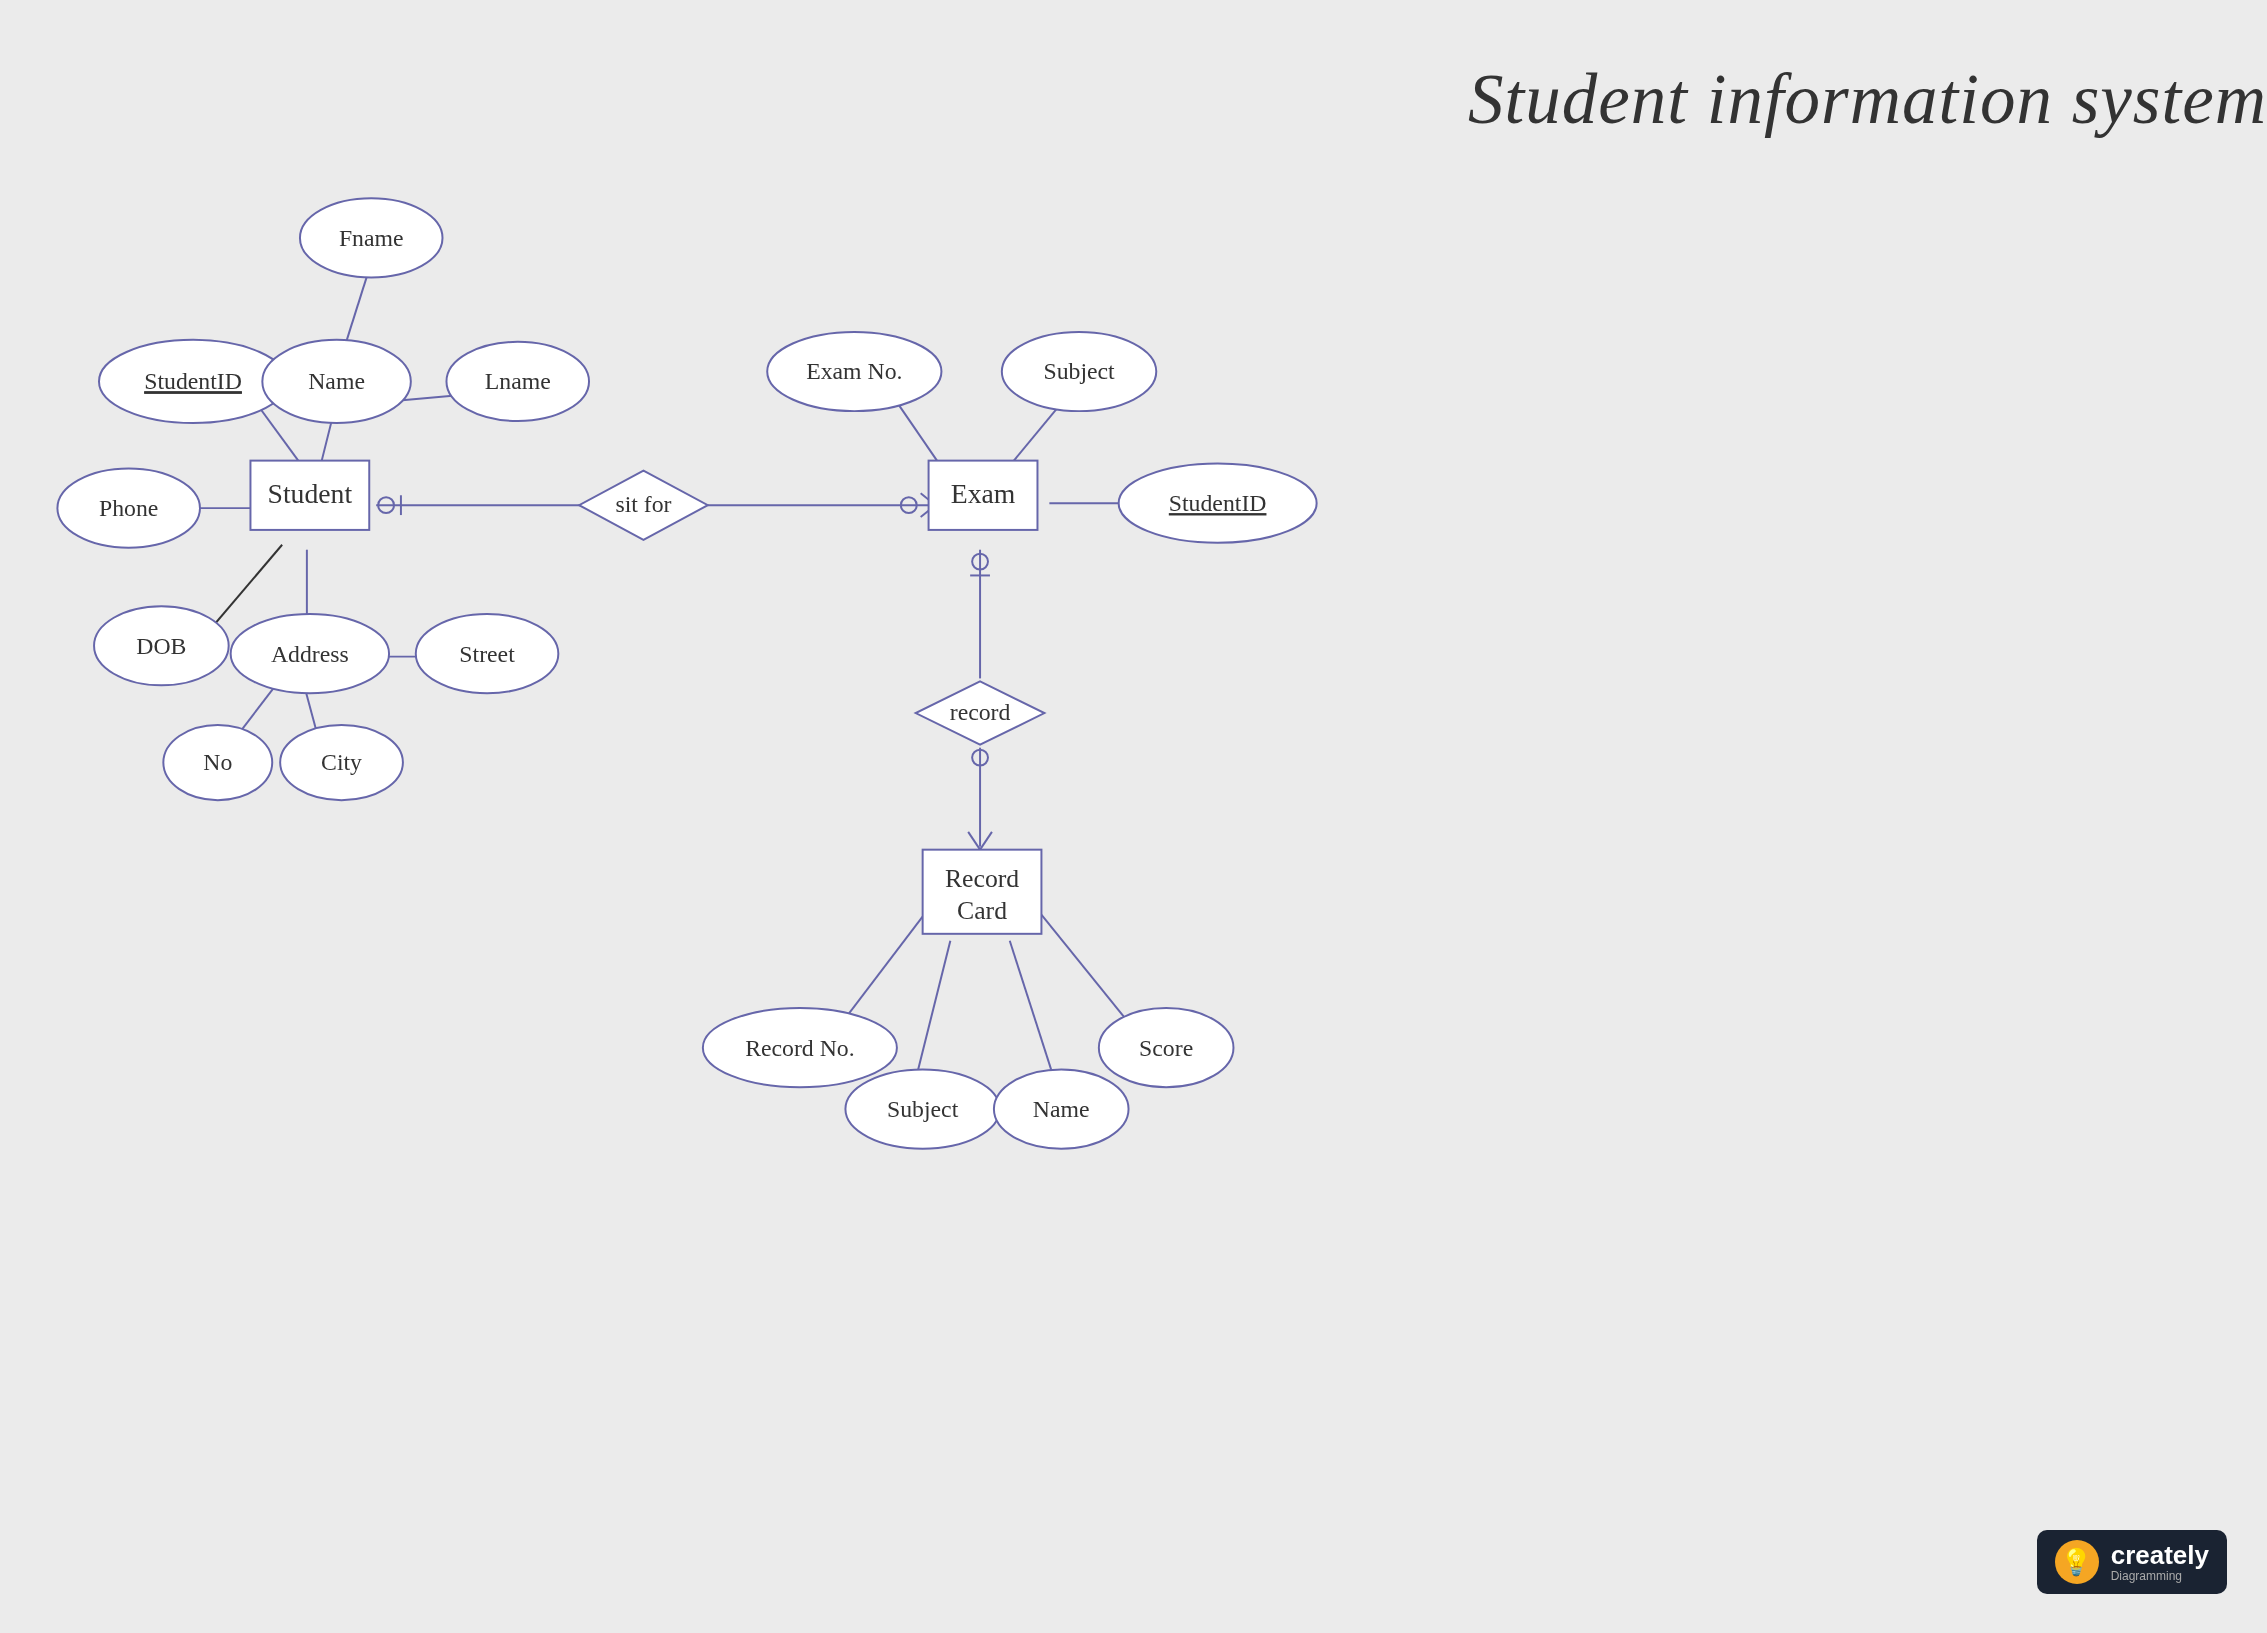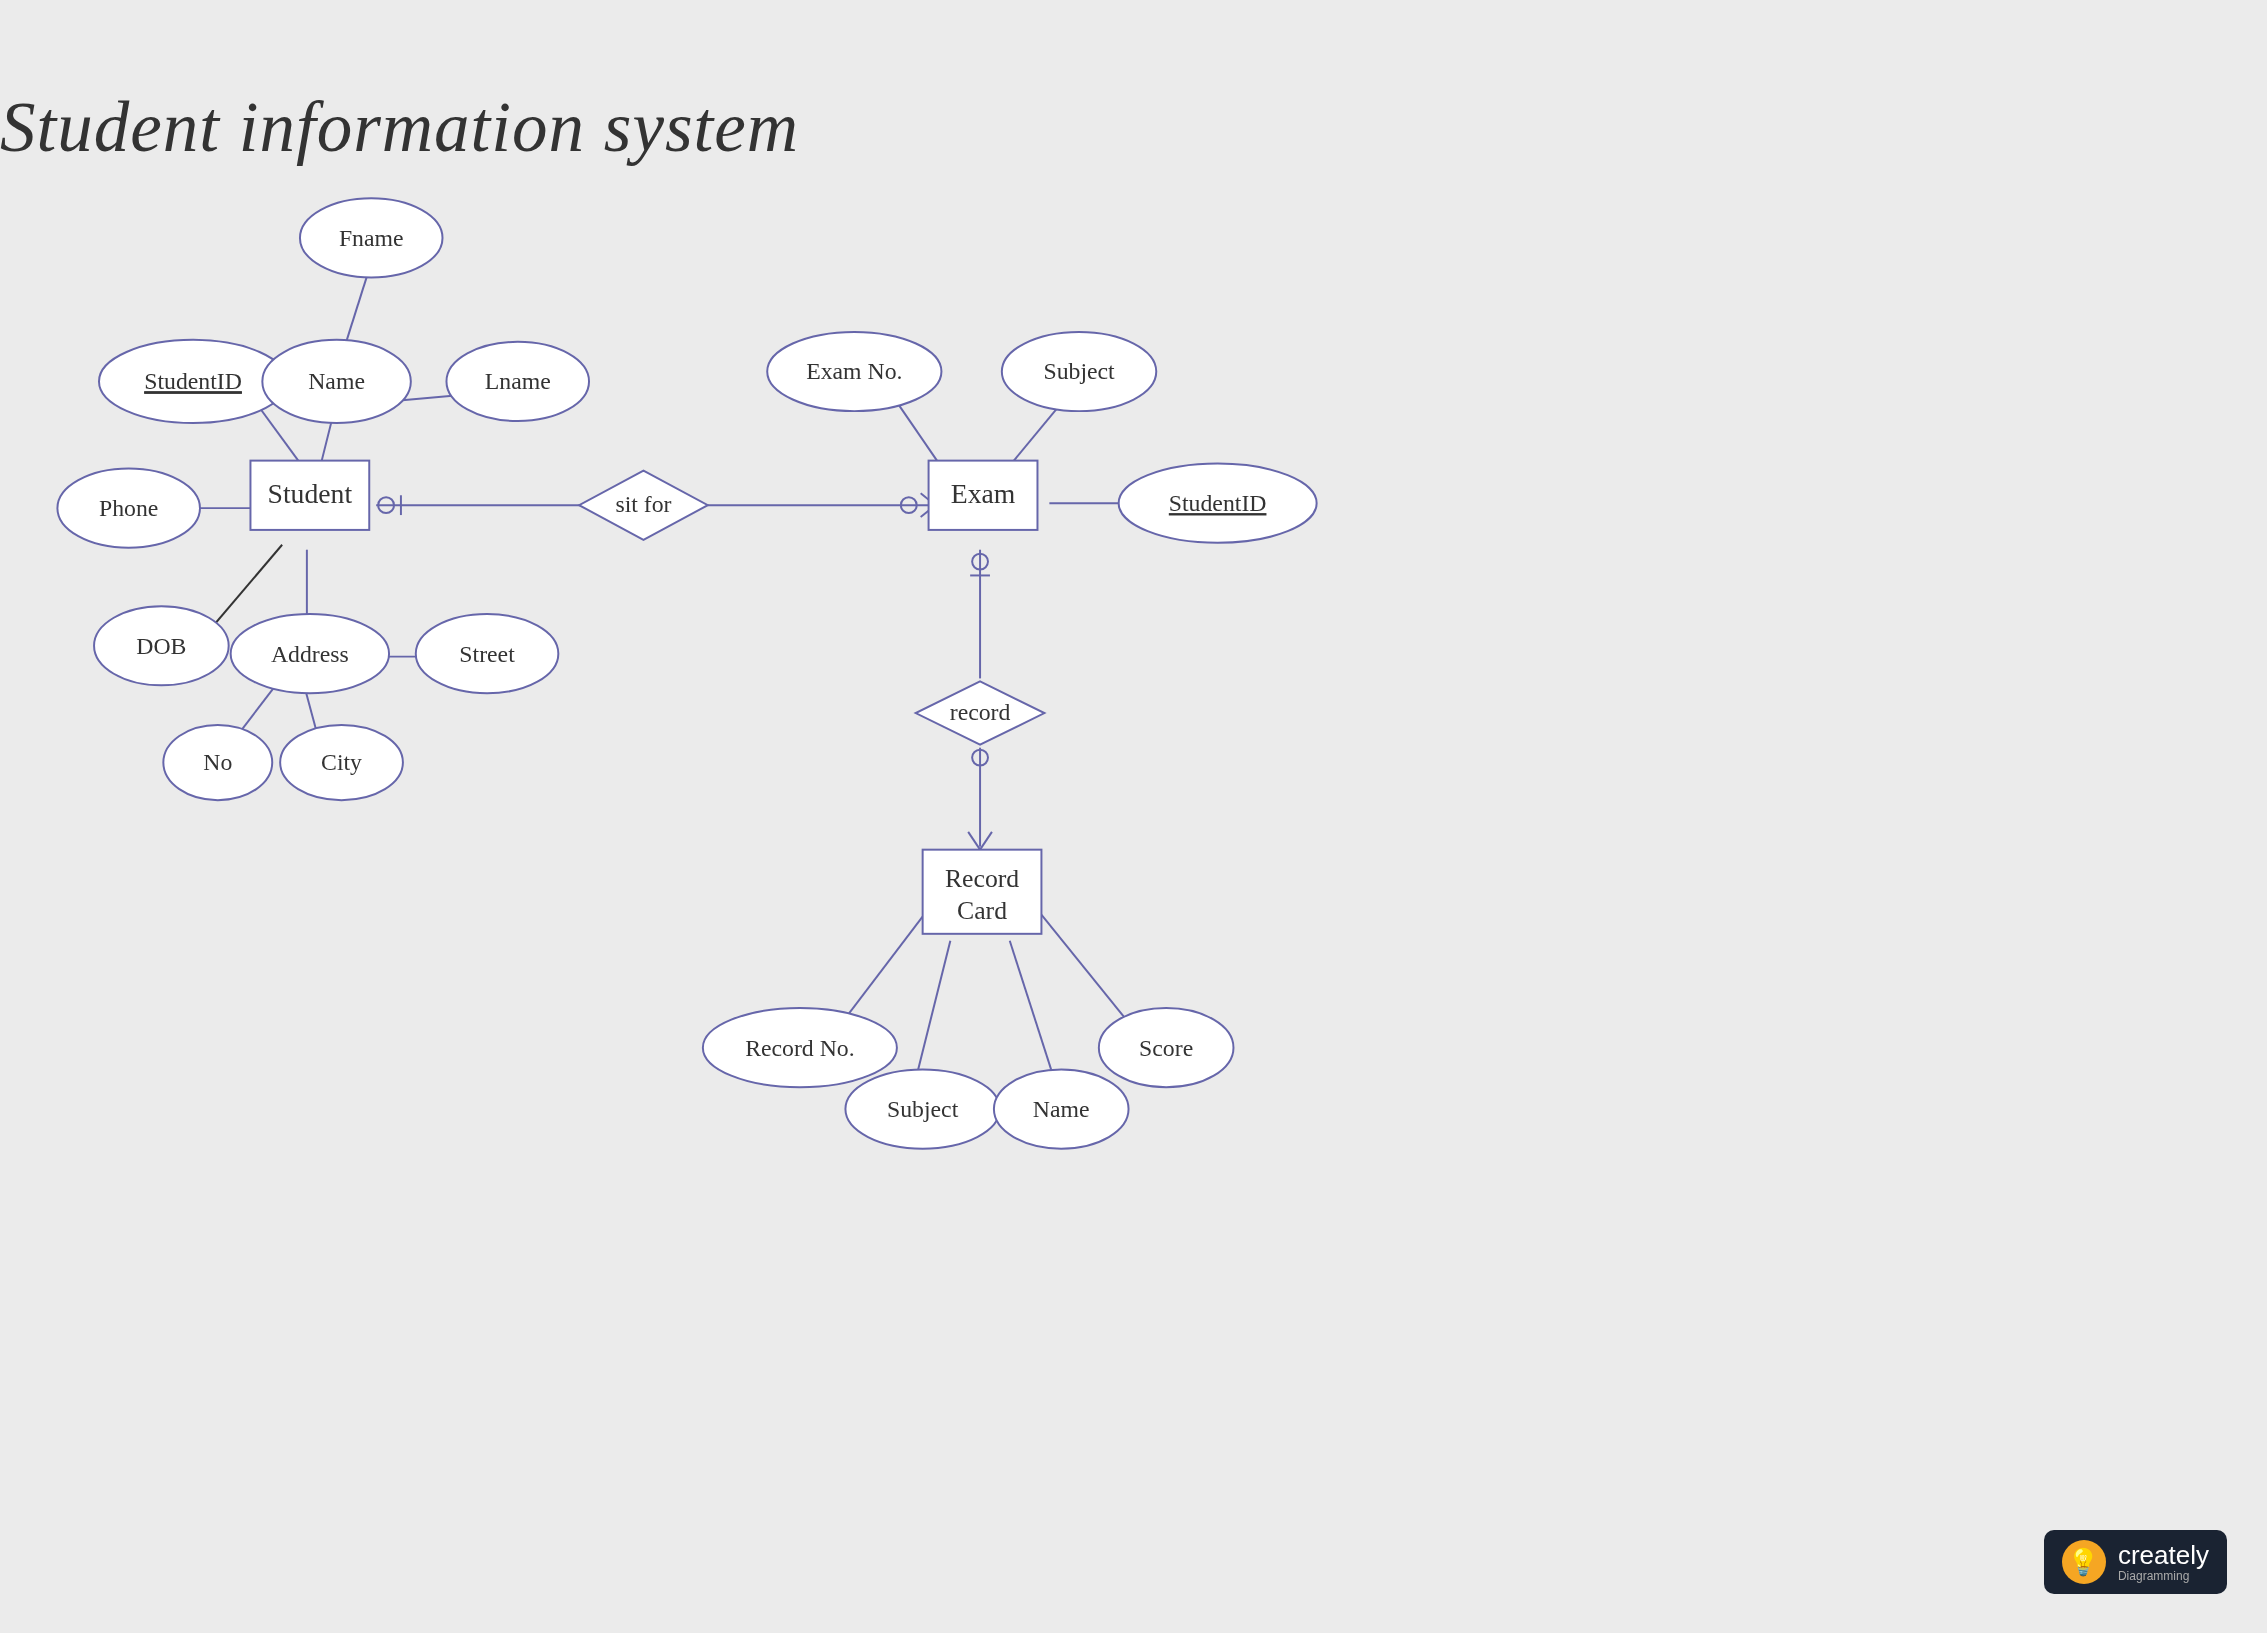--- a/index.html
+++ b/index.html
@@ -5,28 +5,27 @@
     * { box-sizing: border-box; margin: 0; padding: 0; }
     body {
       background: #ebebeb;
       font-family: 'Georgia', serif;
       width: 2267px;
       height: 1634px;
       position: relative;
       overflow: hidden;
     }
     h1 {
-      text-align: left;
+      text-align: right;
       font-style: italic;
       font-weight: normal;
       font-size: 71px;
       color: #333;
       padding-top: 59px;
       letter-spacing: 1px;
-      margin-top: 28px;
     }
     svg {
       position: absolute;
       top: 0;
       left: 0;
       width: 2267px;
       height: 1634px;
     }
     .creately-badge {
       position: absolute;
@@ -46,21 +45,21 @@
       border-radius: 50%;
       display: flex;
       align-items: center;
       justify-content: center;
       font-size: 26px;
     }
     .creately-text {
       color: white;
       font-size: 26px;
       font-family: Arial, sans-serif;
-      font-weight: normal;
+      font-weight: bold;
       line-height: 1.1;
     }
     .creately-sub {
       color: #aaa;
       font-size: 12px;
       font-family: Arial, sans-serif;
       font-weight: normal;
     }
   </style>
 </head>

